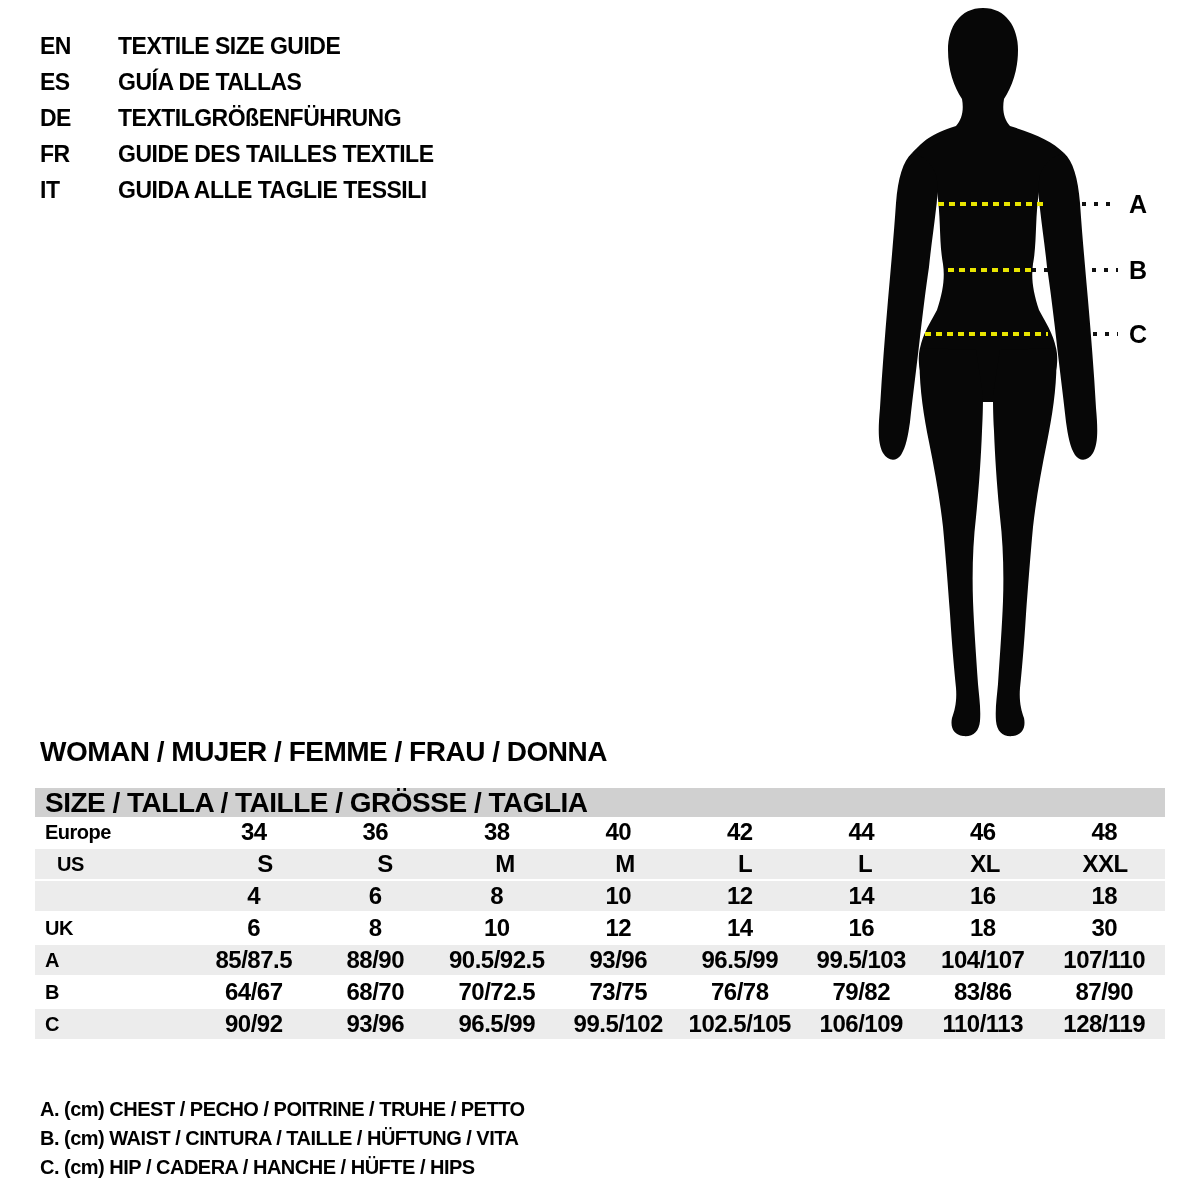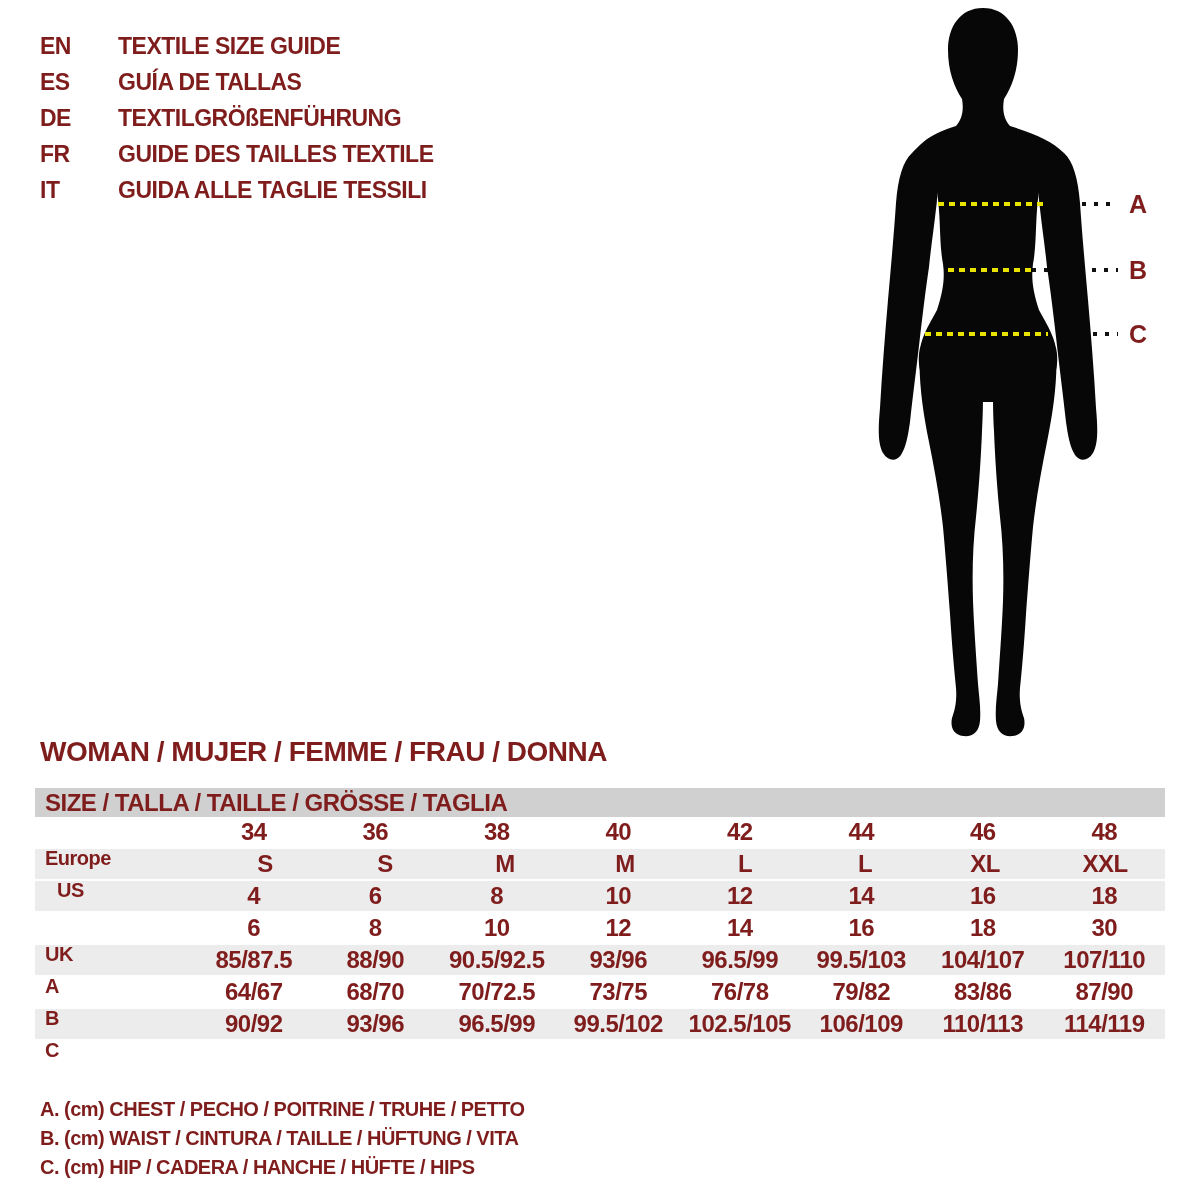--- a/index.html
+++ b/index.html
@@ -1,18 +1,18 @@
 <!DOCTYPE html>
 <html><head>
 <meta charset="utf-8">
 <style>
   html,body{margin:0;padding:0;background:#ffffff;}
   .page{
     position:relative;width:1200px;height:1200px;background:#ffffff;overflow:hidden;
-    font-family:"Liberation Sans",sans-serif;color:#7f1d1d;
+    font-family:"Liberation Sans",sans-serif;color:#000000;
   }
   
   .lang-list{position:absolute;left:40px;top:28px;}
   .lang-row{display:grid;grid-template-columns:78px auto;height:36px;line-height:36px;}
   .lang-code,.lang-label{
     font-size:23px;font-weight:700;letter-spacing:-0.5px;white-space:nowrap;
   }
   
   .figure-panel{position:absolute;left:860px;top:0;width:340px;height:745px;}
   .figure-svg{position:absolute;left:0;top:0;}
@@ -25,29 +25,29 @@
   .measure-label.lc{top:319px;}
   
   .section-title{
     position:absolute;left:40px;top:736px;margin:0;
     font-size:28px;font-weight:700;letter-spacing:-0.5px;white-space:nowrap;
   }
   
   .size-table{position:absolute;left:35px;top:788px;width:1130px;}
   .table-header{
     height:29px;line-height:29px;padding-left:10px;box-sizing:border-box;
-    font-size:24px;font-weight:700;letter-spacing:-0.5px;
+    font-size:28px;font-weight:700;letter-spacing:-0.5px;
   }
   .trow{
     display:flex;height:32px;line-height:30px;box-sizing:border-box;
     border-bottom:2px solid #ffffff;background:#ffffff;
   }
   .tlabel{
     width:158px;padding-left:10px;box-sizing:border-box;
-    font-size:20px;font-weight:700;letter-spacing:-0.5px;text-align:left;margin-top:26px;
+    font-size:20px;font-weight:700;letter-spacing:-0.5px;text-align:left;
   }
   .tcell{
     flex:1;text-align:center;font-size:24px;font-weight:700;letter-spacing:-0.5px;
   }
   
   .footnotes{position:absolute;left:40px;top:1095px;}
   .footnote{
     height:29px;line-height:29px;font-size:20px;font-weight:700;
     letter-spacing:-0.5px;white-space:nowrap;
   }
@@ -246,21 +246,21 @@
         </div>
         <div class="trow" style="background: rgb(236, 236, 236);">
           <div class="tlabel">C</div>
           <div class="tcell">90/92</div>
           <div class="tcell">93/96</div>
           <div class="tcell">96.5/99</div>
           <div class="tcell">99.5/102</div>
           <div class="tcell">102.5/105</div>
           <div class="tcell">106/109</div>
           <div class="tcell">110/113</div>
-          <div class="tcell">114/119</div>
+          <div class="tcell">128/119</div>
         </div>
       </div>
   </div>
 
   <div class="footnotes">
     <div class="footnote">A. (cm) CHEST / PECHO / POITRINE / TRUHE / PETTO</div>
     <div class="footnote">B. (cm) WAIST / CINTURA / TAILLE / HÜFTUNG / VITA</div>
     <div class="footnote">C. (cm) HIP / CADERA / HANCHE / HÜFTE / HIPS</div>
   </div>
 

